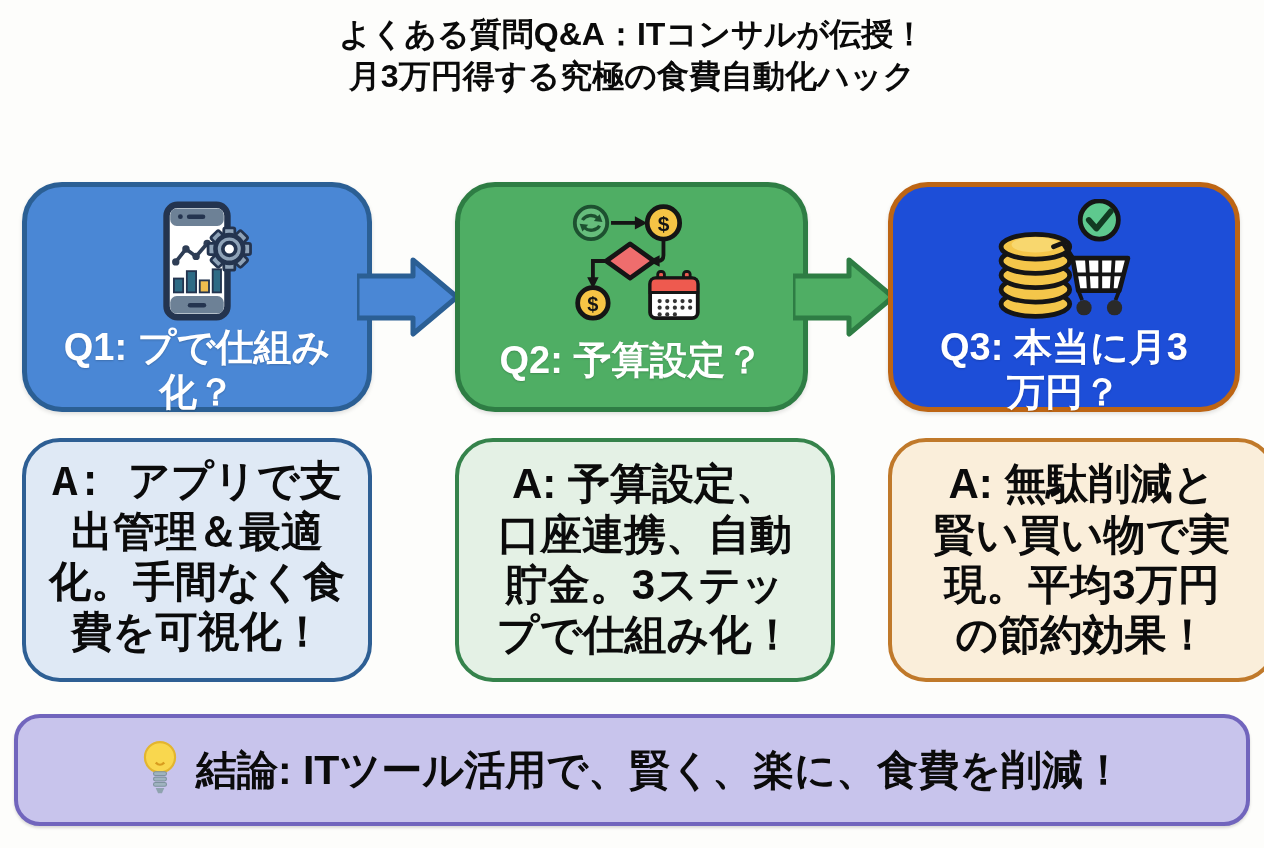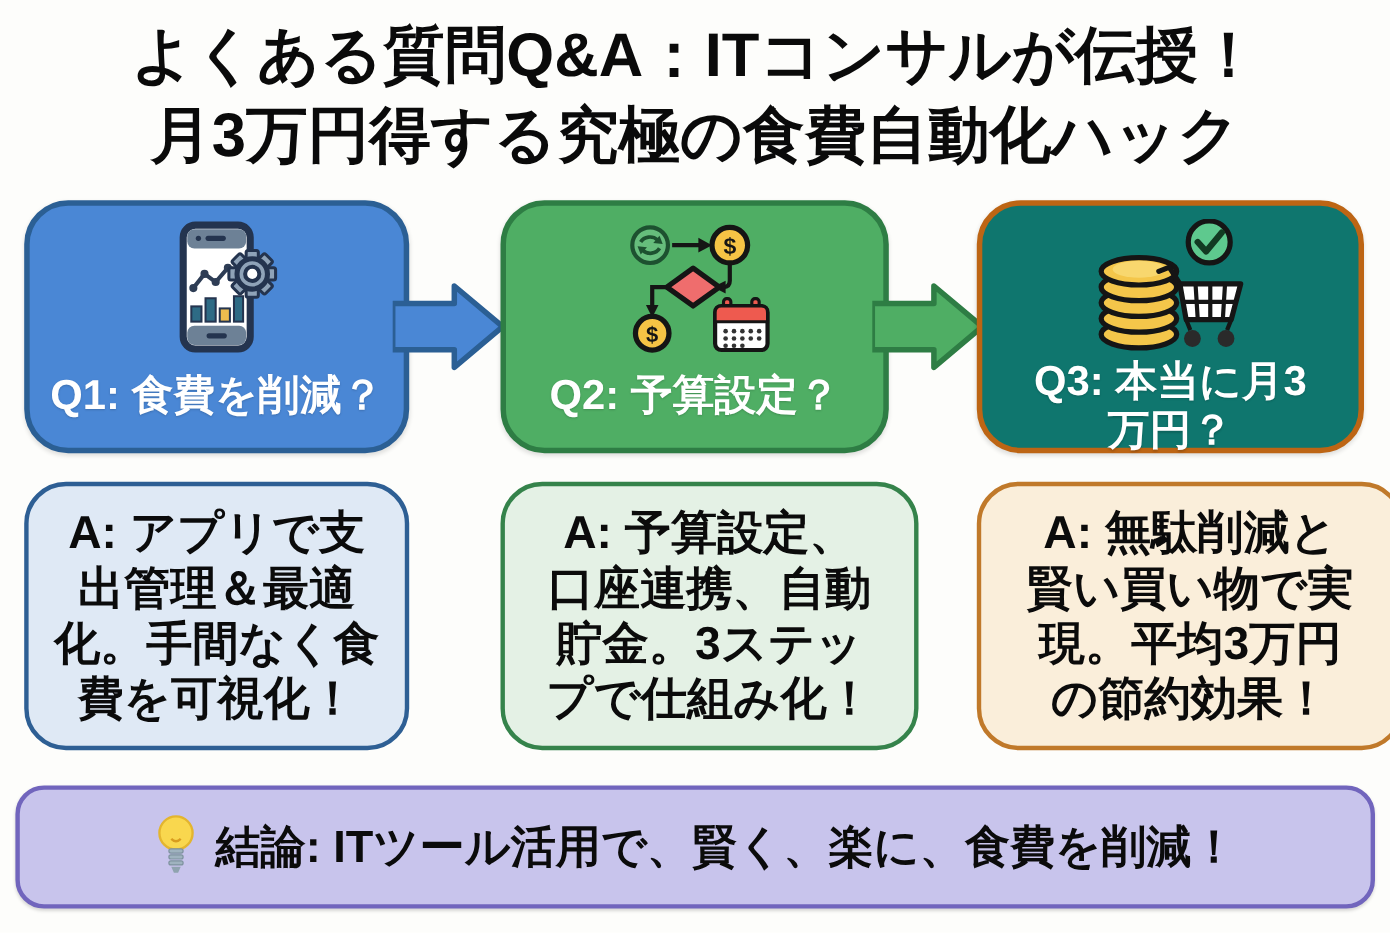--- a/index.html
+++ b/index.html
@@ -2,21 +2,21 @@
 <html><head>
 <meta charset="utf-8">
 <style>
   html,body{margin:0;padding:0;background:#ffffff;}
   .canvas{
     position:relative;width:1264px;height:848px;background:#fdfdfb;
     font-family:"Liberation Sans","DejaVu Sans",sans-serif;overflow:hidden;
   }
   .title{
     position:absolute;top:14px;left:0;width:100%;text-align:center;
-    font-size:56px;font-weight:900;color:#0a0a0a;line-height:1.3;white-space:pre-line;
+    font-size:32px;font-weight:900;color:#0a0a0a;line-height:1.3;white-space:pre-line;
   }
   .qcard{
     position:absolute;top:182px;height:230px;border-radius:40px;
     border:5px solid;box-sizing:border-box;
     display:flex;flex-direction:column;align-items:center;
     padding:10px 16px 12px;
     box-shadow:0 2px 4px rgba(0,0,0,0.12);
   }
   .icon-wrap{height:128px;display:flex;align-items:center;justify-content:center;flex:none;}
   .qlabel{
@@ -83,21 +83,21 @@
           <rect x="94" y="29" width="12" height="10" rx="2" fill="#8fa3b8" stroke="#24344f" stroke-width="3" transform="rotate(135 100 52)"></rect>
           <rect x="94" y="29" width="12" height="10" rx="2" fill="#8fa3b8" stroke="#24344f" stroke-width="3" transform="rotate(180 100 52)"></rect>
           <rect x="94" y="29" width="12" height="10" rx="2" fill="#8fa3b8" stroke="#24344f" stroke-width="3" transform="rotate(225 100 52)"></rect>
           <rect x="94" y="29" width="12" height="10" rx="2" fill="#8fa3b8" stroke="#24344f" stroke-width="3" transform="rotate(270 100 52)"></rect>
           <rect x="94" y="29" width="12" height="10" rx="2" fill="#8fa3b8" stroke="#24344f" stroke-width="3" transform="rotate(315 100 52)"></rect>
           <circle cx="100" cy="52" r="15" fill="#8fa3b8" stroke="#24344f" stroke-width="5"></circle>
           <circle cx="100" cy="52" r="7" fill="#ffffff" stroke="#24344f" stroke-width="4"></circle>
         </g>
       </svg>
     </div>
-    <div class="qlabel">Q1: 食費を削減？</div>
+    <div class="qlabel">Q1: プで仕組み化？</div>
   </div>
 
   <svg class="arrow" id="arrow1" viewBox="0 0 104 84" aria-hidden="true">
     <polygon points="0,21 56,21 56,5 100,42 56,79 56,63 0,63" stroke-width="5" stroke-linejoin="round" style="fill: rgb(74, 135, 213); stroke: rgb(43, 95, 148);"></polygon>
   </svg>
 
   <div class="qcard" id="q2" style="background-color: rgb(79, 174, 100); border-color: rgb(46, 125, 68);">
     <div class="icon-wrap">
       <svg viewBox="0 0 150 128" width="148" height="122" aria-hidden="true">
         <circle cx="32" cy="24" r="17" fill="#66bd7c" stroke="#1d5130" stroke-width="4"></circle>
@@ -137,21 +137,21 @@
         </g>
       </svg>
     </div>
     <div class="qlabel">Q2: 予算設定？</div>
   </div>
 
   <svg class="arrow" id="arrow2" viewBox="0 0 104 84" aria-hidden="true">
     <polygon points="0,21 56,21 56,5 100,42 56,79 56,63 0,63" stroke-width="5" stroke-linejoin="round" style="fill: rgb(79, 174, 100); stroke: rgb(46, 125, 68);"></polygon>
   </svg>
 
-  <div class="qcard" id="q3" style="background-color: #0f766e; border-color: rgb(189, 101, 20);">
+  <div class="qcard" id="q3" style="background-color: #1d4ed8; border-color: rgb(189, 101, 20);">
     <div class="icon-wrap">
       <svg viewBox="0 0 150 130" width="146" height="124" aria-hidden="true">
         <ellipse cx="45" cy="110" rx="36" ry="13" fill="#f4c64a" stroke="#151515" stroke-width="5"></ellipse>
         <ellipse cx="45" cy="95" rx="36" ry="13" fill="#f4c64a" stroke="#151515" stroke-width="5"></ellipse>
         <ellipse cx="45" cy="80" rx="36" ry="13" fill="#f4c64a" stroke="#151515" stroke-width="5"></ellipse>
         <ellipse cx="45" cy="65" rx="36" ry="13" fill="#f4c64a" stroke="#151515" stroke-width="5"></ellipse>
         <ellipse cx="45" cy="50" rx="36" ry="13" fill="#f4c64a" stroke="#151515" stroke-width="5"></ellipse>
         <ellipse cx="45" cy="48" rx="25" ry="8" fill="#f8d76e"></ellipse>
         <path d="M84 62 L74 46 L64 50" fill="none" stroke="#151515" stroke-width="5" stroke-linecap="round"></path>
         <path d="M84 62 L142 62 L133 96 L90 96 Z" fill="#ffffff" stroke="#151515" stroke-width="5" stroke-linejoin="round"></path>
@@ -163,21 +163,21 @@
         <circle cx="96" cy="114" r="8" fill="#2a2a2a"></circle>
         <circle cx="128" cy="114" r="8" fill="#2a2a2a"></circle>
         <circle cx="112" cy="22" r="20" fill="#5ec98e" stroke="#151515" stroke-width="5"></circle>
         <path d="M101 22 L109 31 L124 13" stroke="#123b22" stroke-width="6" fill="none" stroke-linecap="round" stroke-linejoin="round"></path>
       </svg>
     </div>
     <div class="qlabel">Q3: 本当に月3
 万円？</div>
   </div>
 
-  <div class="acard" id="a1" style="background-color: rgb(223, 233, 245); border-color: rgb(46, 95, 148);">
+  <div class="acard" id="a1" style="background-color: rgb(223, 233, 245); border-color: rgb(46, 95, 148); font-family: Liberation Mono, monospace;">
     <div class="atext">A: アプリで支
 出管理＆最適
 化。手間なく食
 費を可視化！</div>
   </div>
 
   <div class="acard" id="a2" style="background-color: rgb(228, 241, 229); border-color: rgb(53, 131, 75);">
     <div class="atext">A: 予算設定、
 口座連携、自動
 貯金。3ステッ

